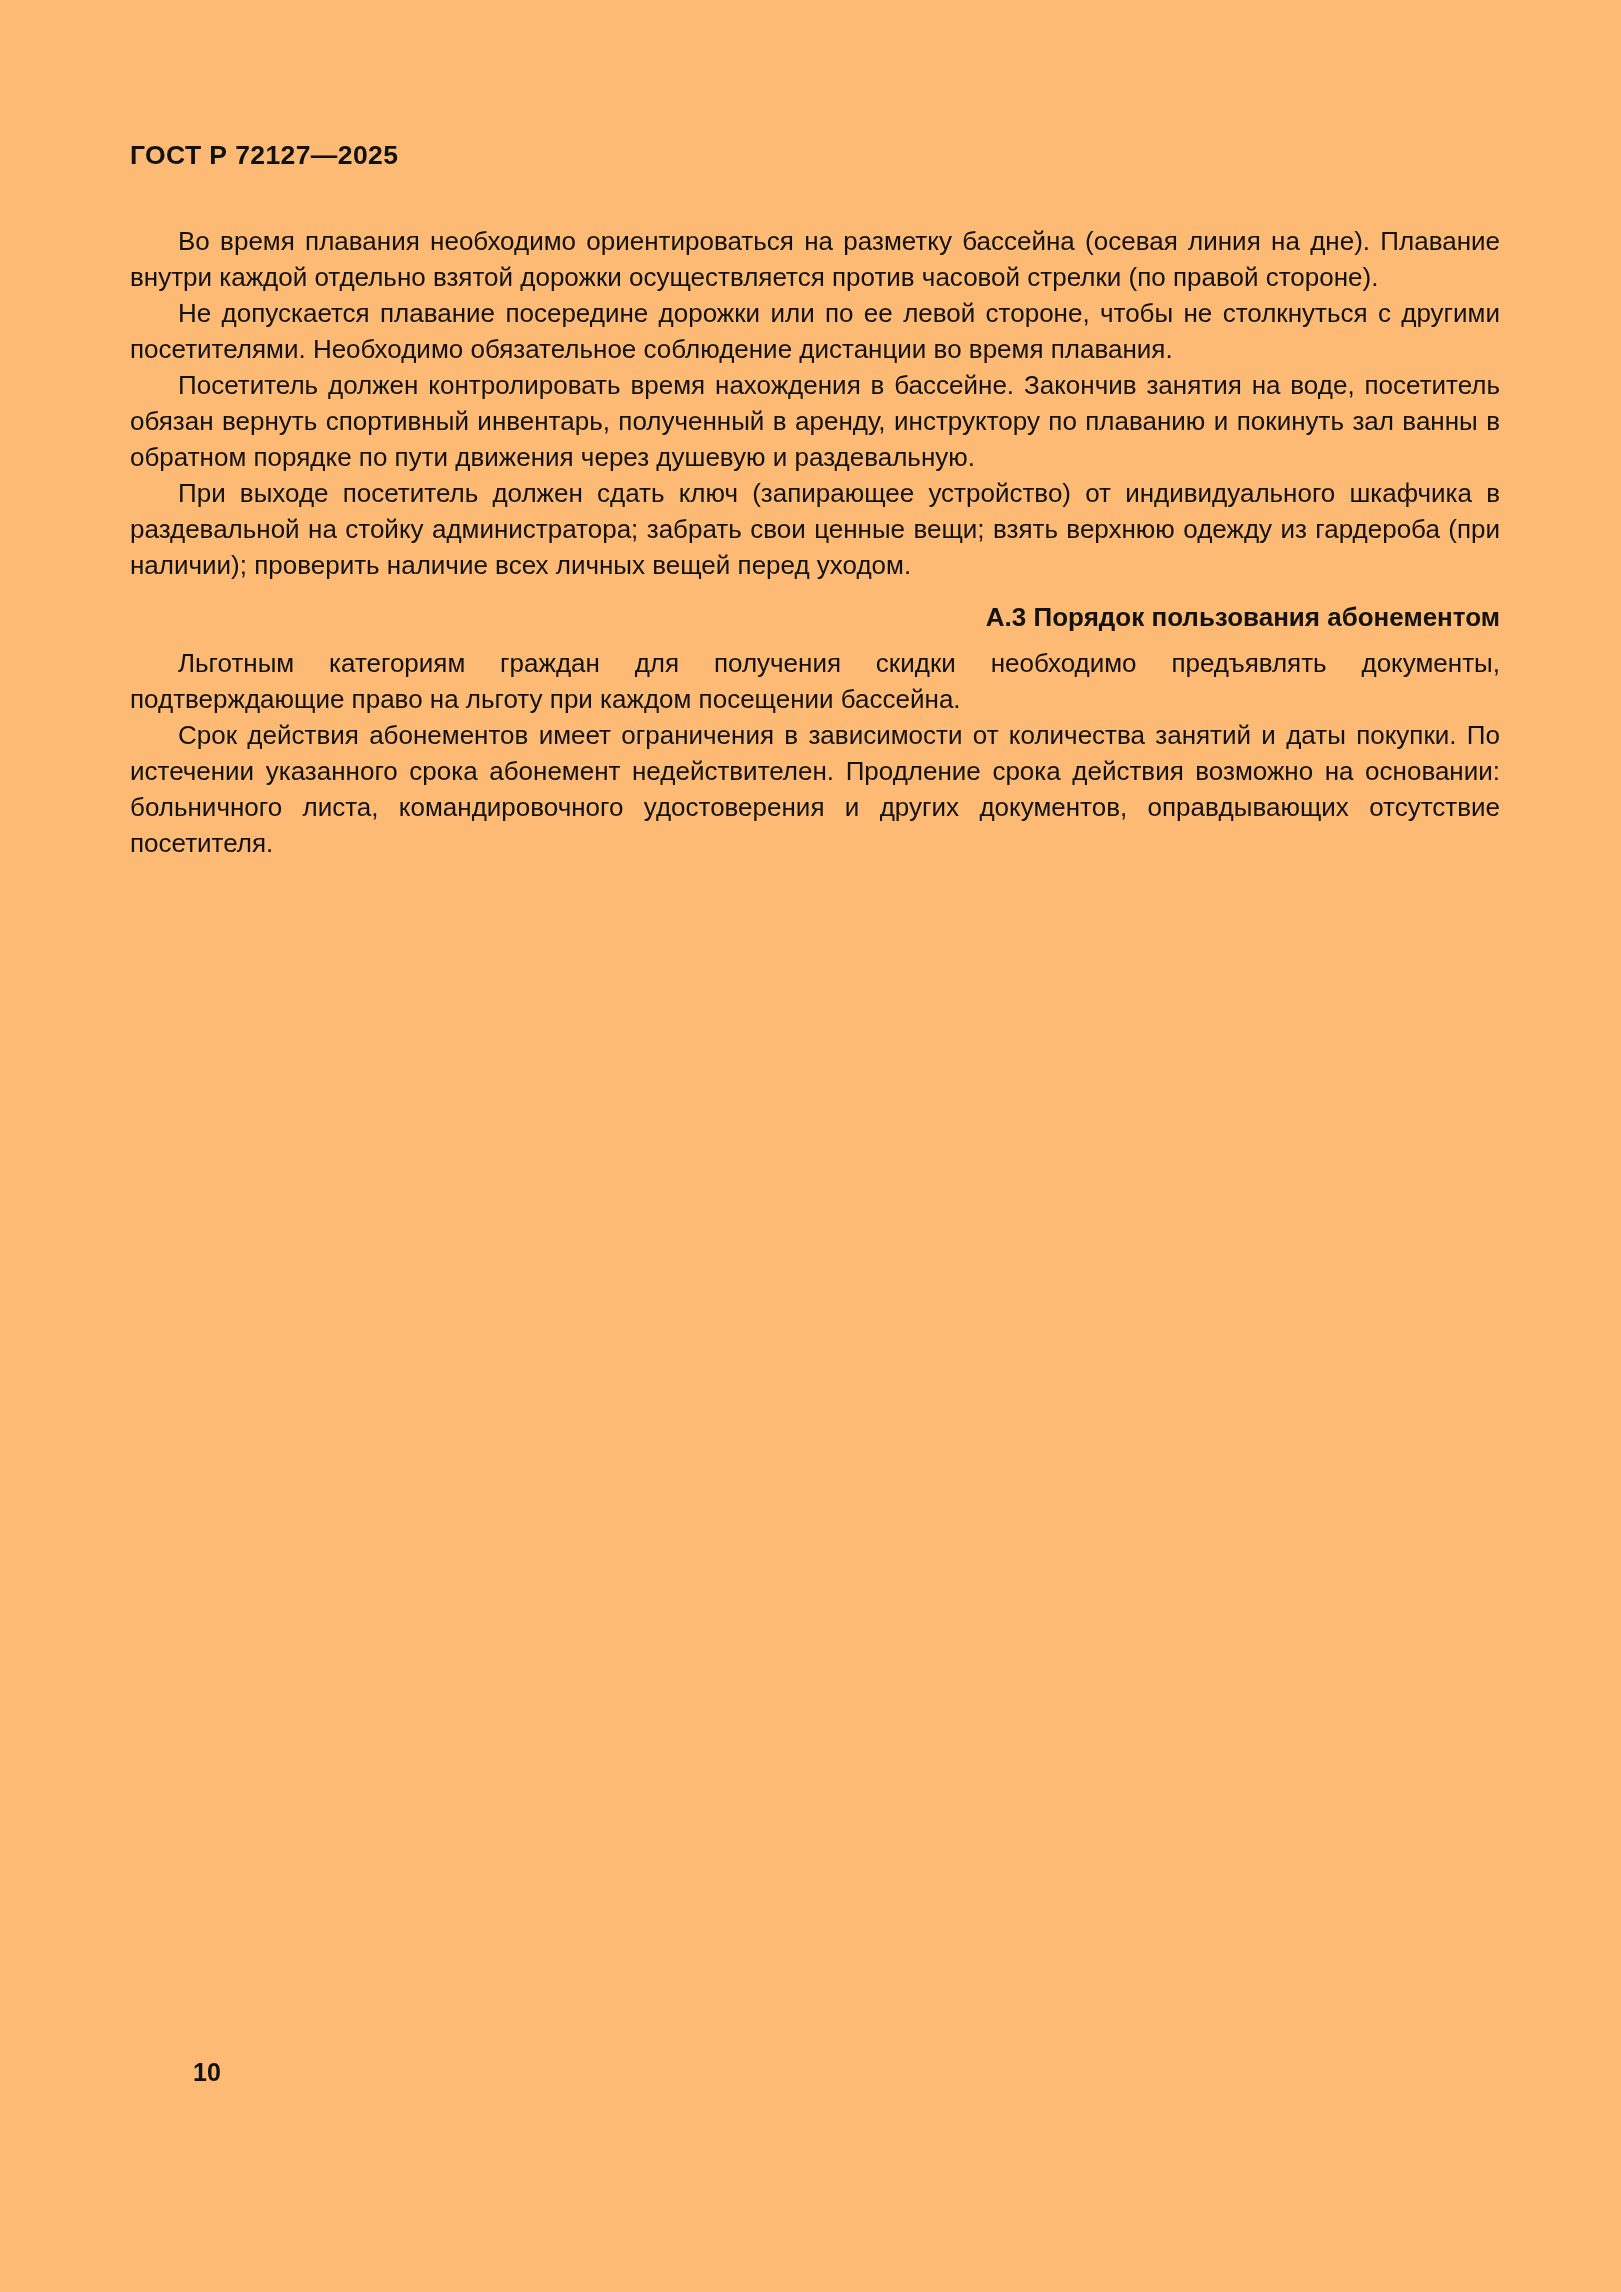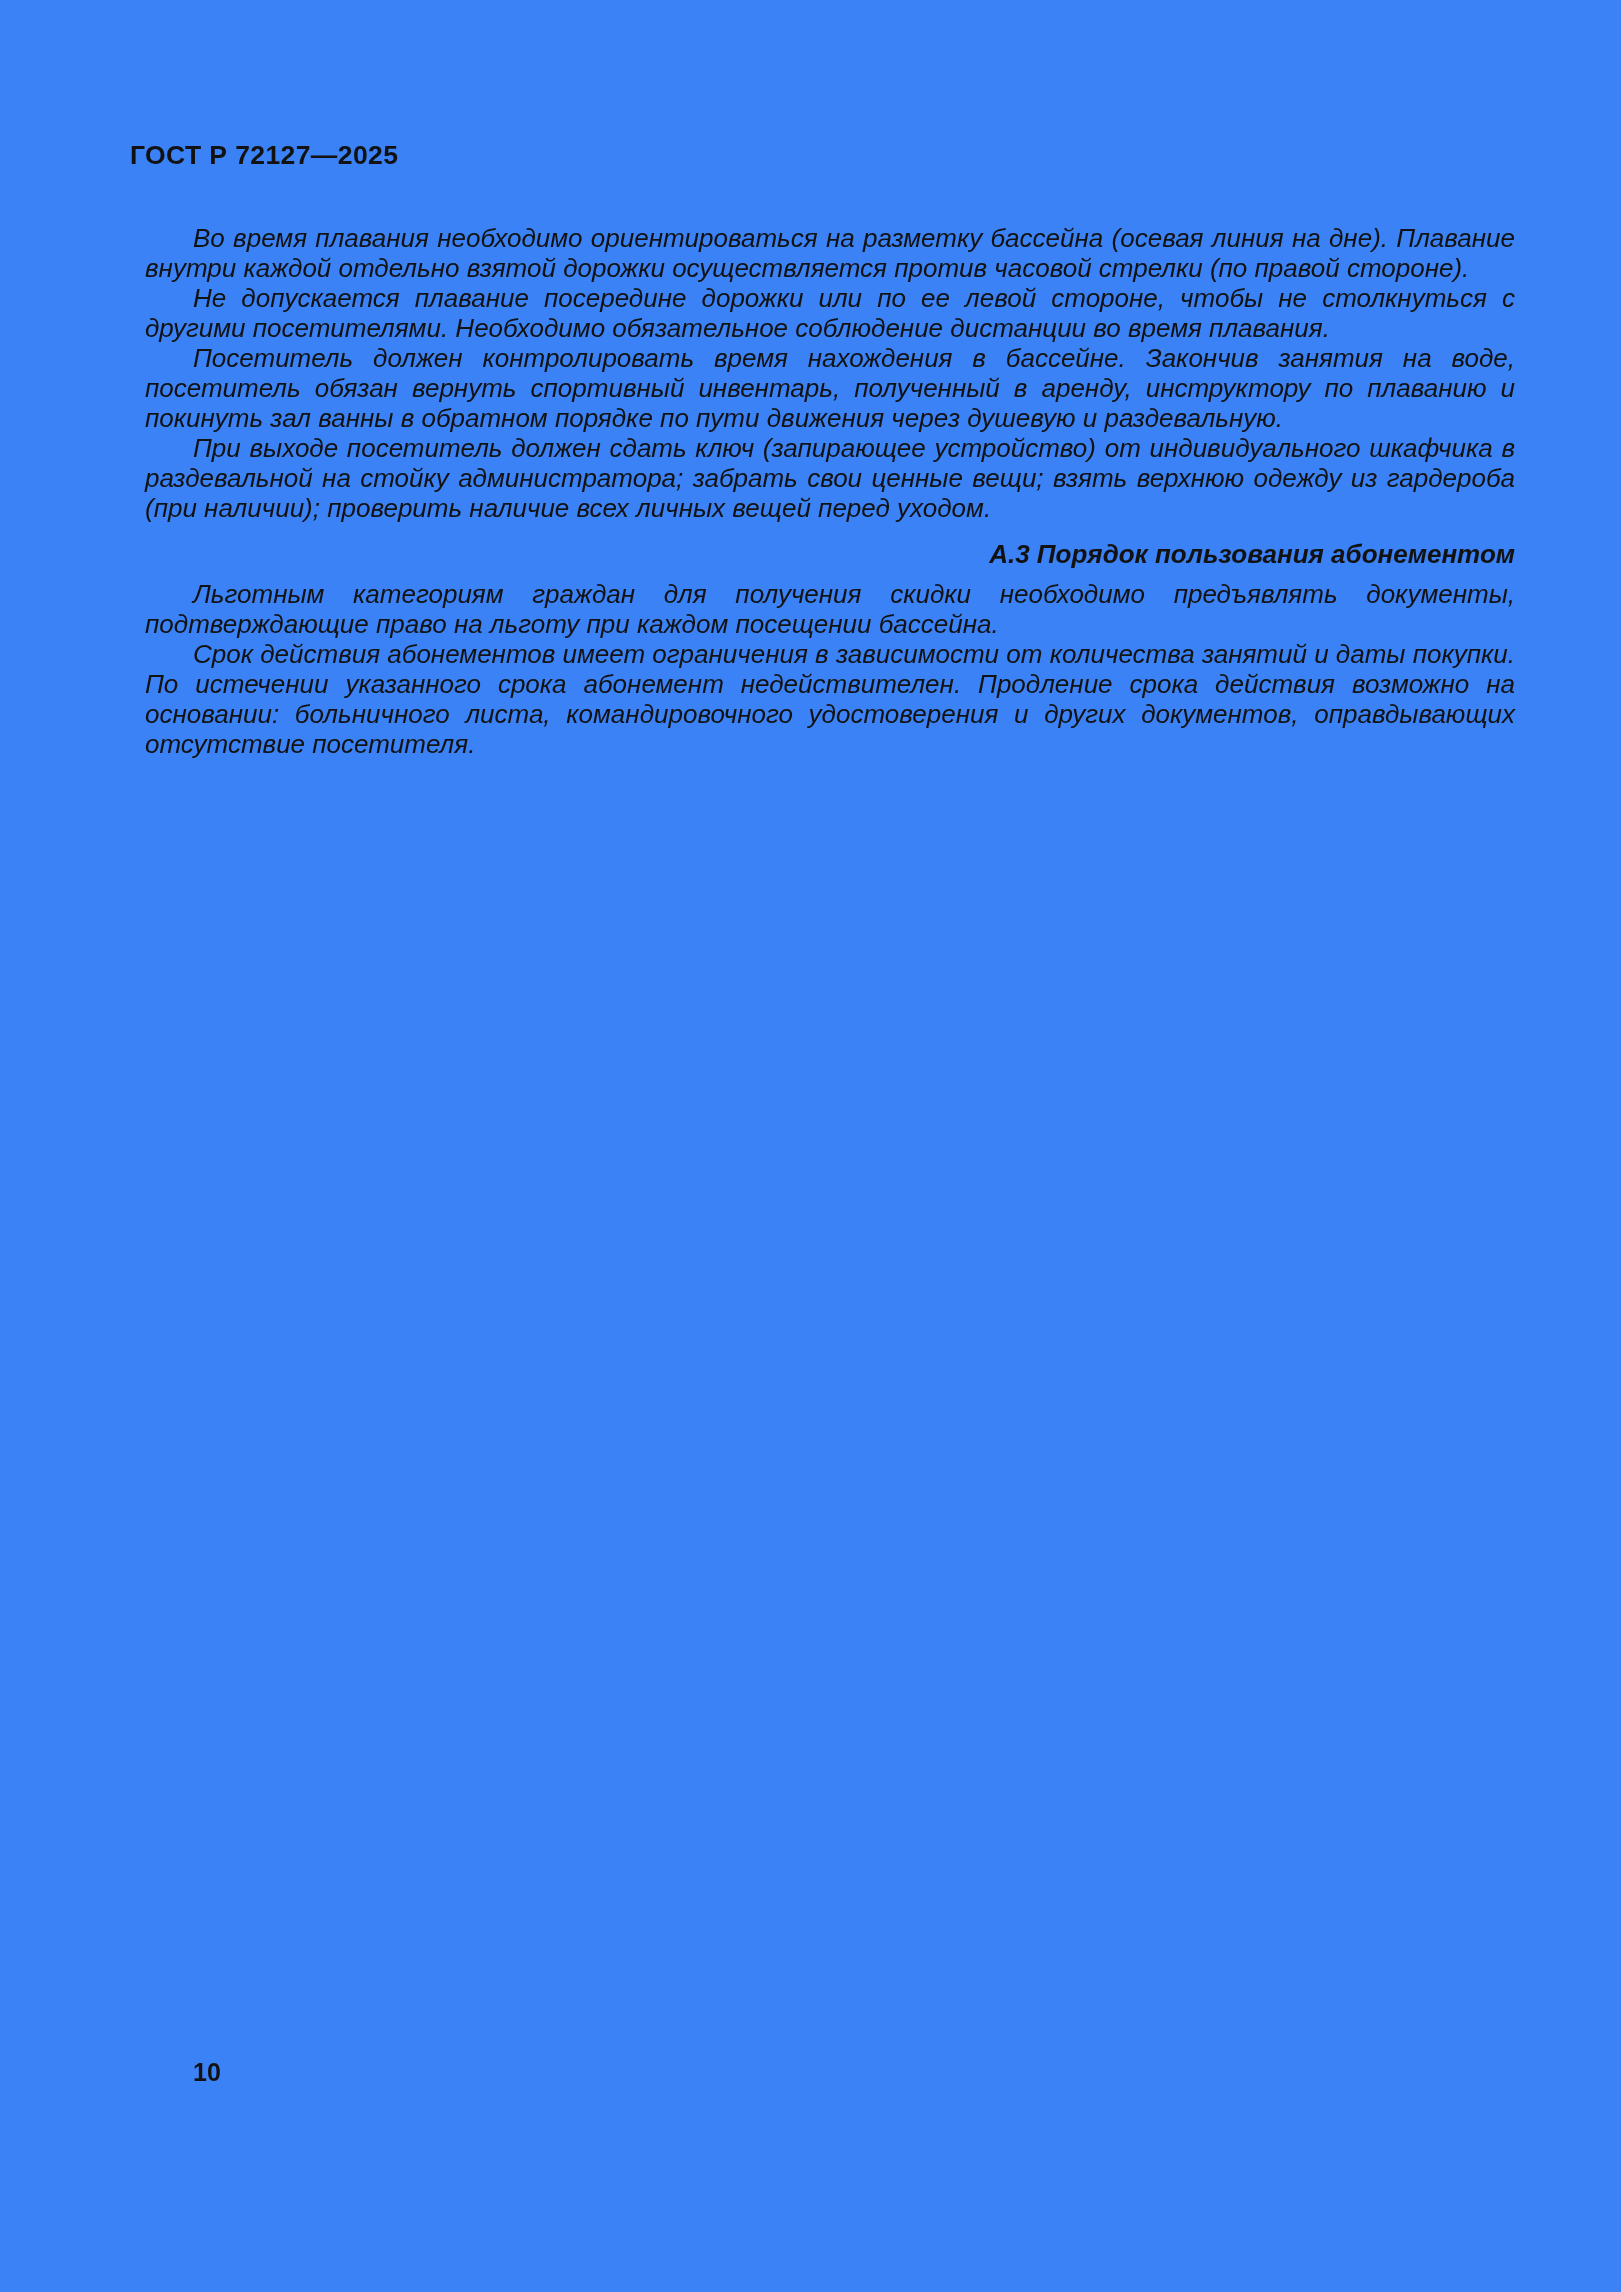--- a/index.html
+++ b/index.html
@@ -4,43 +4,42 @@
 <style>
   html, body {
     margin: 0;
     padding: 0;
     background: #ffffff;
   }
   .page {
     position: relative;
     width: 1621px;
     height: 2293px;
-    background: #3b82f6;
+    background: #fdba74;
     font-family: "Liberation Sans", "DejaVu Sans", sans-serif;
     color: #121212;
     overflow: hidden;
   }
   .doc-header {
     position: absolute;
     left: 130px;
     top: 140px;
     font-size: 26.5px;
     font-weight: bold;
     letter-spacing: 0.4px;
     white-space: nowrap;
   }
   .doc-content {
     position: absolute;
-    left: 145px;
+    left: 130px;
     top: 223px;
     width: 1370px;
     font-size: 26px;
-    line-height: 30px;
+    line-height: 36px;
     text-align: justify;
-    font-style: italic;
   }
   .para {
     margin: 0;
     text-indent: 48px;
   }
   .section-heading {
     font-size: 26px;
     font-weight: bold;
     text-indent: 48px;
     text-align: right;

